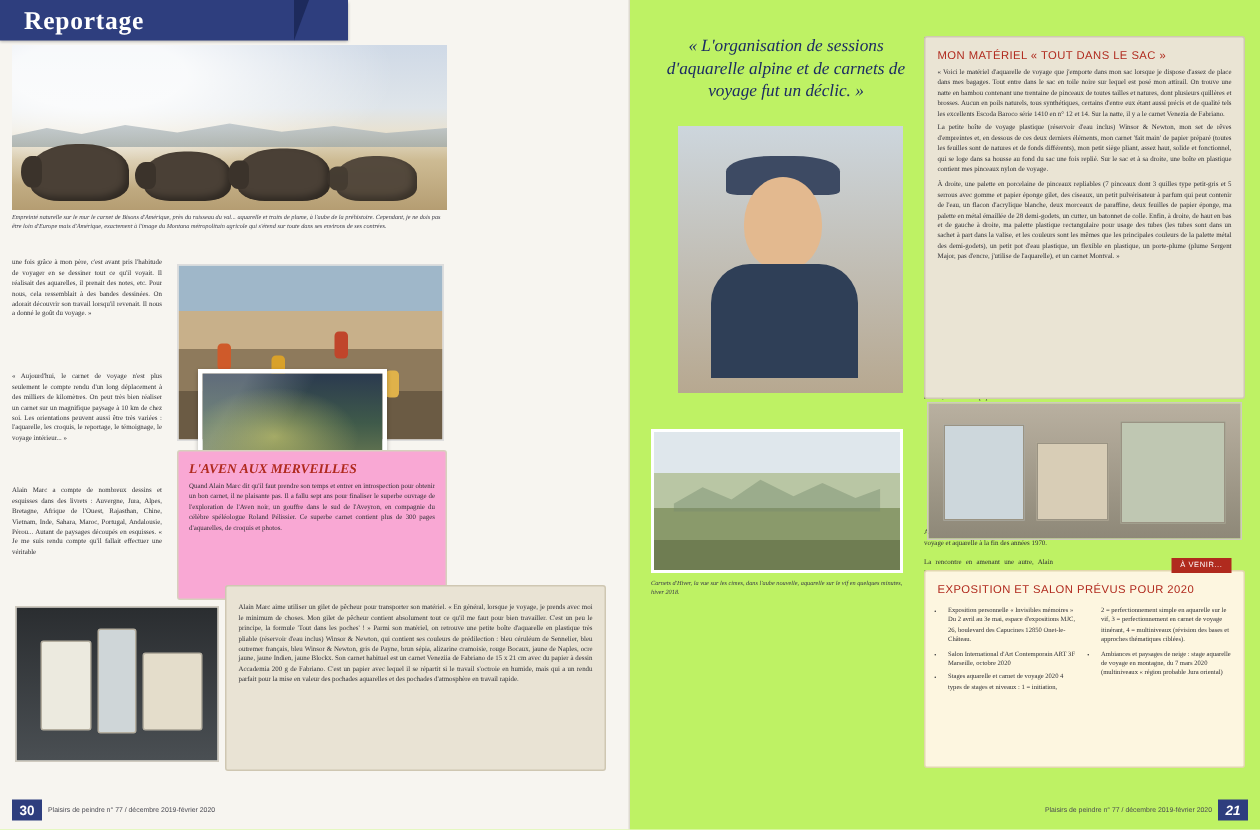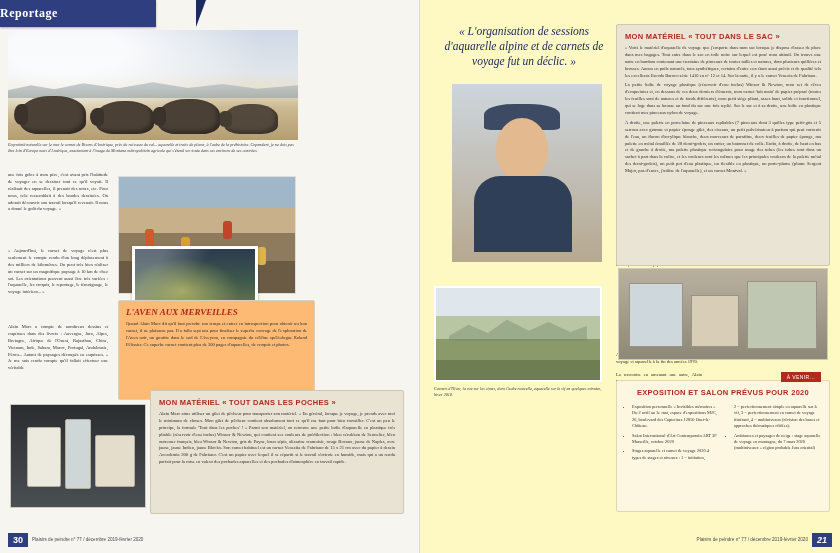--- a/index.html
+++ b/index.html
@@ -7,28 +7,28 @@
   body {
     width: 840px; height: 553px;
     background: #ffffff;
     font-family: "Liberation Serif", serif;
     overflow: hidden;
     position: relative;
   }
   .spread { position:absolute; inset:0; display:flex; }
   .page { position:relative; height:100%; }
   .page-left { width:420px; background:#f7f5f0; border-right:1px solid #ddd9d0; }
-  .page-right { width:420px; background:#fef9c3; }
+  .page-right { width:420px; background:#bef264; }
 
   
   .reportage-banner {
-    position:absolute; left:0; top:0; width:156px; height:27px;
+    position:absolute; left:0; top:0; width:232px; height:27px;
     background:#2e3e7e; color:#fff;
-    display:flex; align-items:center; padding-left:0;
-    font-family:"Liberation Serif", serif; font-size:12px; font-weight:bold;
+    display:flex; align-items:center; padding-left:16px;
+    font-family:"Liberation Serif", serif; font-size:17px; font-weight:bold;
     letter-spacing:.5px;
     box-shadow: 0 1px 2px rgba(0,0,0,.3);
   }
   .banner-fold {
     position:absolute; left:196px; top:0; width:0; height:0;
     border-top:27px solid #1d2a5c; border-right:10px solid transparent;
   }
 
   
   .art { position:absolute; overflow:hidden; }
@@ -149,35 +149,35 @@
   }
   .pull-quote {
     font-family:"Liberation Serif", serif;
     font-size:11.5px; line-height:1.32; color:#1c2b63; text-align:center; font-style:italic;
   }
   .box {
     position:absolute; border-radius:2px;
   }
   .box-title {
     font-family:"Liberation Sans", sans-serif;
-    font-weight:bold; font-size:7.5px; letter-spacing:.3px;
+    font-weight:normal; font-size:7.5px; letter-spacing:.3px;
   }
   .hand-title {
     font-family:"Liberation Serif", serif;
     font-style:italic; font-weight:bold; color:#b02a1e; font-size:9px;
   }
   .subhead-red {
     font-family:"Liberation Serif", serif;
     font-weight:bold; color:#b02a1e; font-size:7.5px; text-align:center; line-height:1.25;
   }
 
   
   .box-merveilles {
-    left:118px; top:300px; width:197px; height:100px;
-    background:#fdba74; border:1px solid #d7d0bd; padding:6px 7px;
+    left:118px; top:300px; width:180px; height:100px;
+    background:#f9a8d4; border:1px solid #d7d0bd; padding:6px 7px;
   }
   .box-poches {
     left:150px; top:390px; width:254px; height:124px;
     background:#e9e3d4; border:1px solid #cfc7b2; padding:7px 8px;
   }
   .box-sac {
     left:616px; top:24px; width:214px; height:242px;
     background:#eae4d4; border:1px solid #d0c8b2; padding:7px 8px;
   }
   .box-expo {
@@ -246,21 +246,20 @@
       <div class="body-text" style="margin-top:4px;">Quand Alain Marc dit qu'il faut prendre son temps et entrer en introspection pour obtenir un bon carnet, il ne plaisante pas. Il a fallu sept ans pour finaliser le superbe ouvrage de l'exploration de l'Aven noir, un gouffre dans le sud de l'Aveyron, en compagnie du célèbre spéléologue Roland Pélissier. Ce superbe carnet contient plus de 300 pages d'aquarelles, de croquis et photos.</div>
     </div>
 
     <div class="art photo-shelf">
       <span class="box bx1"></span>
       <span class="box bx2"></span>
       <span class="box bx3"></span>
     </div>
 
     <div class="box box-poches">
-      <div class="box-title" style="color:#b02a1e;">MON MATÉRIEL « TOUT DANS LES POCHES »</div>
       <div class="body-text" style="margin-top:4px;">Alain Marc aime utiliser un gilet de pêcheur pour transporter son matériel. « En général, lorsque je voyage, je prends avec moi le minimum de choses. Mon gilet de pêcheur contient absolument tout ce qu'il me faut pour bien travailler. C'est un peu le principe, la formule 'Tout dans les poches' ! » Parmi son matériel, on retrouve une petite boîte d'aquarelle en plastique très pliable (réservoir d'eau inclus) Winsor &amp; Newton, qui contient ses couleurs de prédilection : bleu céruléum de Sennelier, bleu outremer français, bleu Winsor &amp; Newton, gris de Payne, brun sépia, alizarine cramoisie, rouge Bocaux, jaune de Naples, ocre jaune, jaune Indien, jaune Blockx. Son carnet habituel est un carnet Veneziia de Fabriano de 15 x 21 cm avec du papier à dessin Accademia 200 g de Fabriano. C'est un papier avec lequel il se répartit si le travail s'octroie en humide, mais qui a un rendu parfait pour la mise en valeur des pochades aquarelles et des pochades d'atmosphère en travail rapide.</div>
     </div>
 
     <div class="folio" style="left:8px;">
       <span class="folio-num">30</span><span>Plaisirs de peindre n° 77 / décembre 2019-février 2020</span>
     </div>
   </div>
 
   <div class="page page-right">
 
@@ -289,21 +288,21 @@
     </div>
 
     <div class="art gear-photo" style="left:198px; top:268px; width:210px; height:92px;">
       <i class="g1"></i>
       <i class="g2"></i>
       <i class="g3"></i>
     </div>
 
     <div class="box box-expo" style="left:196px; top:380px;">
       <div class="a-venir">À VENIR...</div>
-      <div class="box-title" style="color:#b02a1e;text-align:center;">EXPOSITION ET SALON PRÉVUS POUR 2020</div>
+      <div class="box-title" style="color:#b02a1e;">EXPOSITION ET SALON PRÉVUS POUR 2020</div>
       <div class="expo-cols" style="margin-top:5px;">
         <div>
           <ul class="bullet-list">
             <li>Exposition personnelle « Invisibles mémoires » Du 2 avril au 3e mai, espace d'expositions MJC, 26, boulevard des Capucines 12850 Onet-le-Château.</li>
             <li>Salon International d'Art Contemporain ART 3F Marseille, octobre 2020</li>
             <li>Stages aquarelle et carnet de voyage 2020 4 types de stages et niveaux : 1 = initiation,</li>
           </ul>
         </div>
         <div>
           <ul class="bullet-list">

